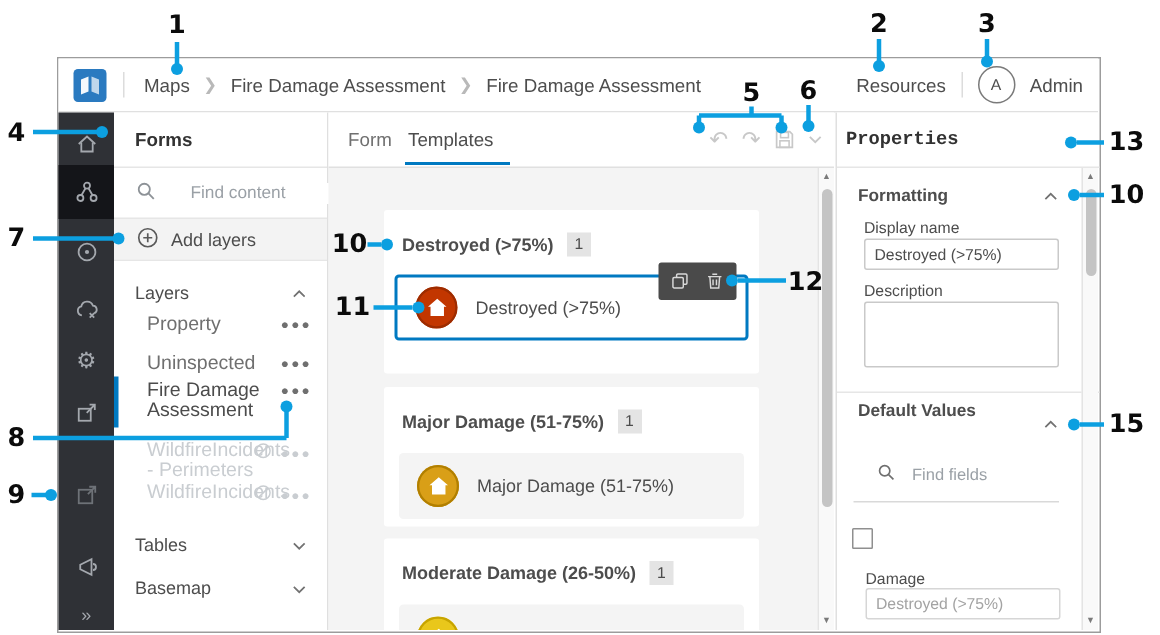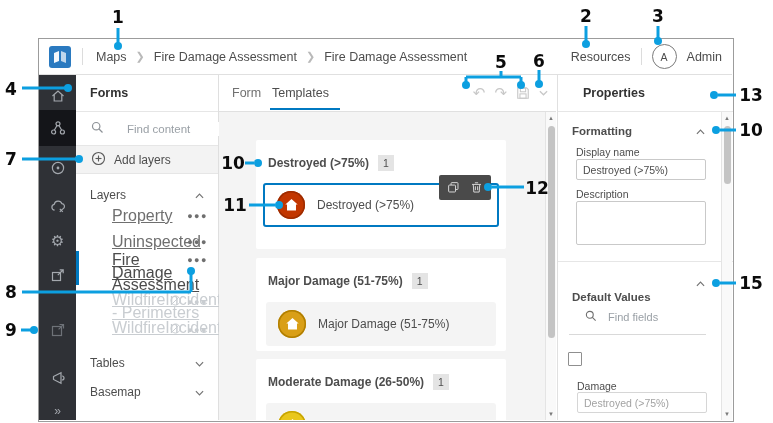--- a/index.html
+++ b/index.html
@@ -38,21 +38,21 @@
   #find-content{position:absolute;left:0;top:37px;width:142px;height:33px;display:flex;
                 align-items:center;gap:21px;padding-left:15px;box-sizing:border-box;}
   #find-content input{border:none;outline:none;width:95px;font-size:11.5px;color:#4d4d4d;
                       font-family:"Liberation Sans",sans-serif;}
   #find-content input::placeholder{color:#9aa0a6;}
   #add-layers{position:absolute;left:0;top:71px;width:142px;height:27px;background:#f3f3f3;
               display:flex;align-items:center;gap:8px;padding-left:15px;box-sizing:border-box;cursor:pointer;}
   #layers-head{position:absolute;left:14px;top:113px;width:114px;display:flex;justify-content:space-between;
                align-items:center;cursor:pointer;}
   .layer-row{position:absolute;left:0;width:142px;display:flex;align-items:flex-start;cursor:pointer;}
-  .layer-name{margin-left:36px;width:90px;font-size:16px;line-height:12.5px;color:#6f6f6f;text-decoration:underline;}
+  .layer-name{margin-left:22px;width:90px;font-size:13px;line-height:12.5px;color:#6f6f6f;}
   .layer-row.sel .layer-name{color:#4c4c4c;}
   .layer-row.dis .layer-name{color:#c9cdd1;}
   .sel-bar{position:absolute;left:0;top:-3px;width:3px;height:34px;background:#0079c1;}
   .row-icons{position:absolute;right:10px;top:0;display:flex;align-items:center;gap:5px;}
   .dots{font-size:9px;letter-spacing:1.5px;color:#6f6f6f;line-height:12px;}
   .layer-row.dis .dots{color:#c9cdd1;}
   .sect-row{position:absolute;left:14px;width:114px;display:flex;justify-content:space-between;
             align-items:center;cursor:pointer;color:#4d4d4d;}
   
   #tabsbar{position:absolute;left:219px;top:75px;width:337px;height:36px;background:#fff;
@@ -76,21 +76,21 @@
   .card-tools{position:absolute;top:-10px;right:6px;height:25px;background:#4a4a4a;border-radius:2px;
               display:flex;align-items:center;gap:10px;padding:0 8px;color:#d9d9d9;}
   .card-tools .tool{font-size:12px;}
   
   .vscroll{position:absolute;width:11px;background:#f9f9f9;border-left:1px solid #e4e4e4;box-sizing:border-box;}
   .vs-arrow{position:absolute;left:0;width:10px;text-align:center;font-size:6px;color:#7a7a7a;cursor:pointer;}
   .vs-thumb{position:absolute;left:2px;width:7px;border-radius:4px;background:#c4c4c4;cursor:pointer;}
   
   #props{position:absolute;left:557px;top:75px;width:175px;height:345px;background:#fff;
          border-left:1px solid #e0e0e0;box-sizing:border-box;font-size:11px;color:#4d4d4d;}
-  #props-title{position:absolute;left:25px;top:11px;font-weight:bold;font-size:12.5px;color:#323232;}
+  #props-title{position:absolute;left:6px;top:11px;font-weight:bold;font-size:12.5px;color:#323232;font-family:Liberation Mono, monospace;}
   .p-hline{position:absolute;left:0;width:175px;height:1px;background:#e6e6e6;}
   .p-sect{position:absolute;left:14px;font-weight:bold;font-size:11.5px;color:#4d4d4d;}
   .p-chev{position:absolute;left:138px;cursor:pointer;}
   .p-lbl{position:absolute;left:18px;font-size:10.5px;color:#4d4d4d;}
   .p-input{position:absolute;left:18px;width:130px;height:21px;border:1px solid #c9c9c9;border-radius:2px;
            font-size:10.5px;color:#4d4d4d;padding:0 6px;box-sizing:border-box;
            font-family:"Liberation Sans",sans-serif;outline:none;background:#fff;}
   #p-desc{position:absolute;left:18px;top:126px;width:130px;height:44px;border:1px solid #c9c9c9;
           border-radius:2px;resize:none;outline:none;box-sizing:border-box;
           font-family:"Liberation Sans",sans-serif;}
@@ -396,21 +396,21 @@
         </svg>
     </span>
 
     <div class="p-lbl" style="top:71px">Display name</div>
     <input class="p-input" style="top: 84px;" value="Destroyed (&gt;75%)">
     <div class="p-lbl" style="top:113px">Description</div>
     <textarea id="p-desc" style=""></textarea>
 
     <div class="p-hline" style="top:186px"></div>
 
-    <div class="p-sect" style="top:216px">Default Values</div>
+    <div class="p-sect" style="top:193px">Default Values</div>
     <span class="p-chev" style="top:202px">
       <svg width="9" height="6" viewBox="0 0 10 6">
           <polyline points="1,5 5,1 9,5" fill="none" stroke="#737373" stroke-width="1.3"></polyline>
         </svg>
     </span>
 
     <div id="p-find">
       <span>
         <svg width="12" height="12" viewBox="0 0 14 14">
             <circle cx="5.6" cy="5.6" r="4" fill="none" stroke="#6f6f6f" stroke-width="1.3"></circle>

